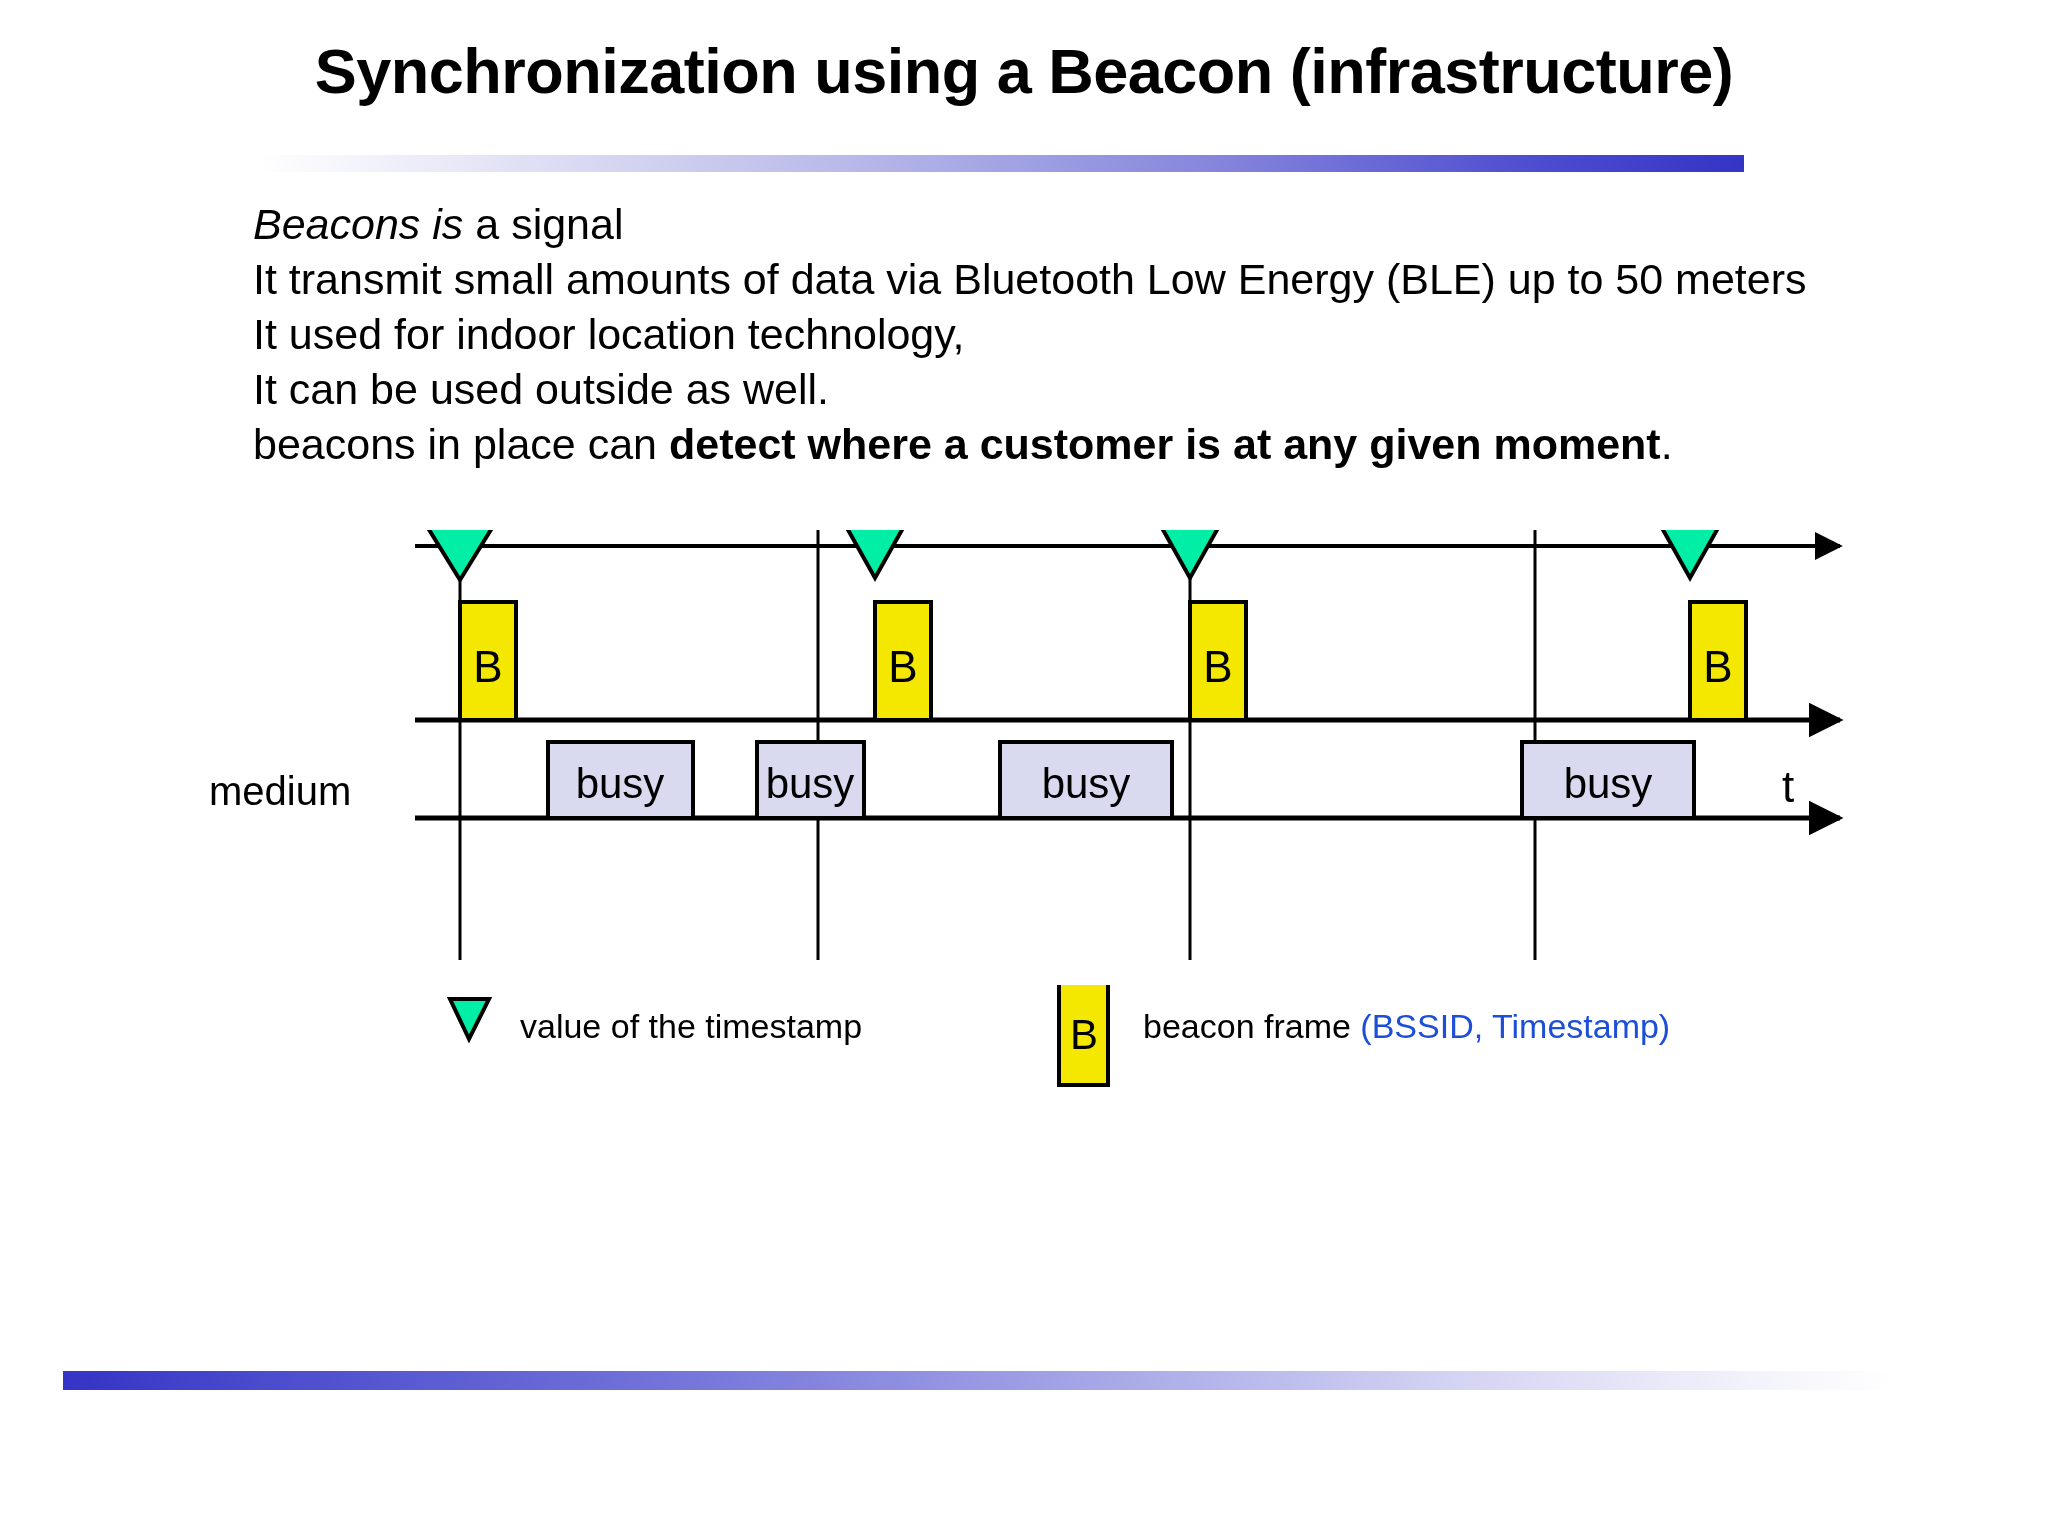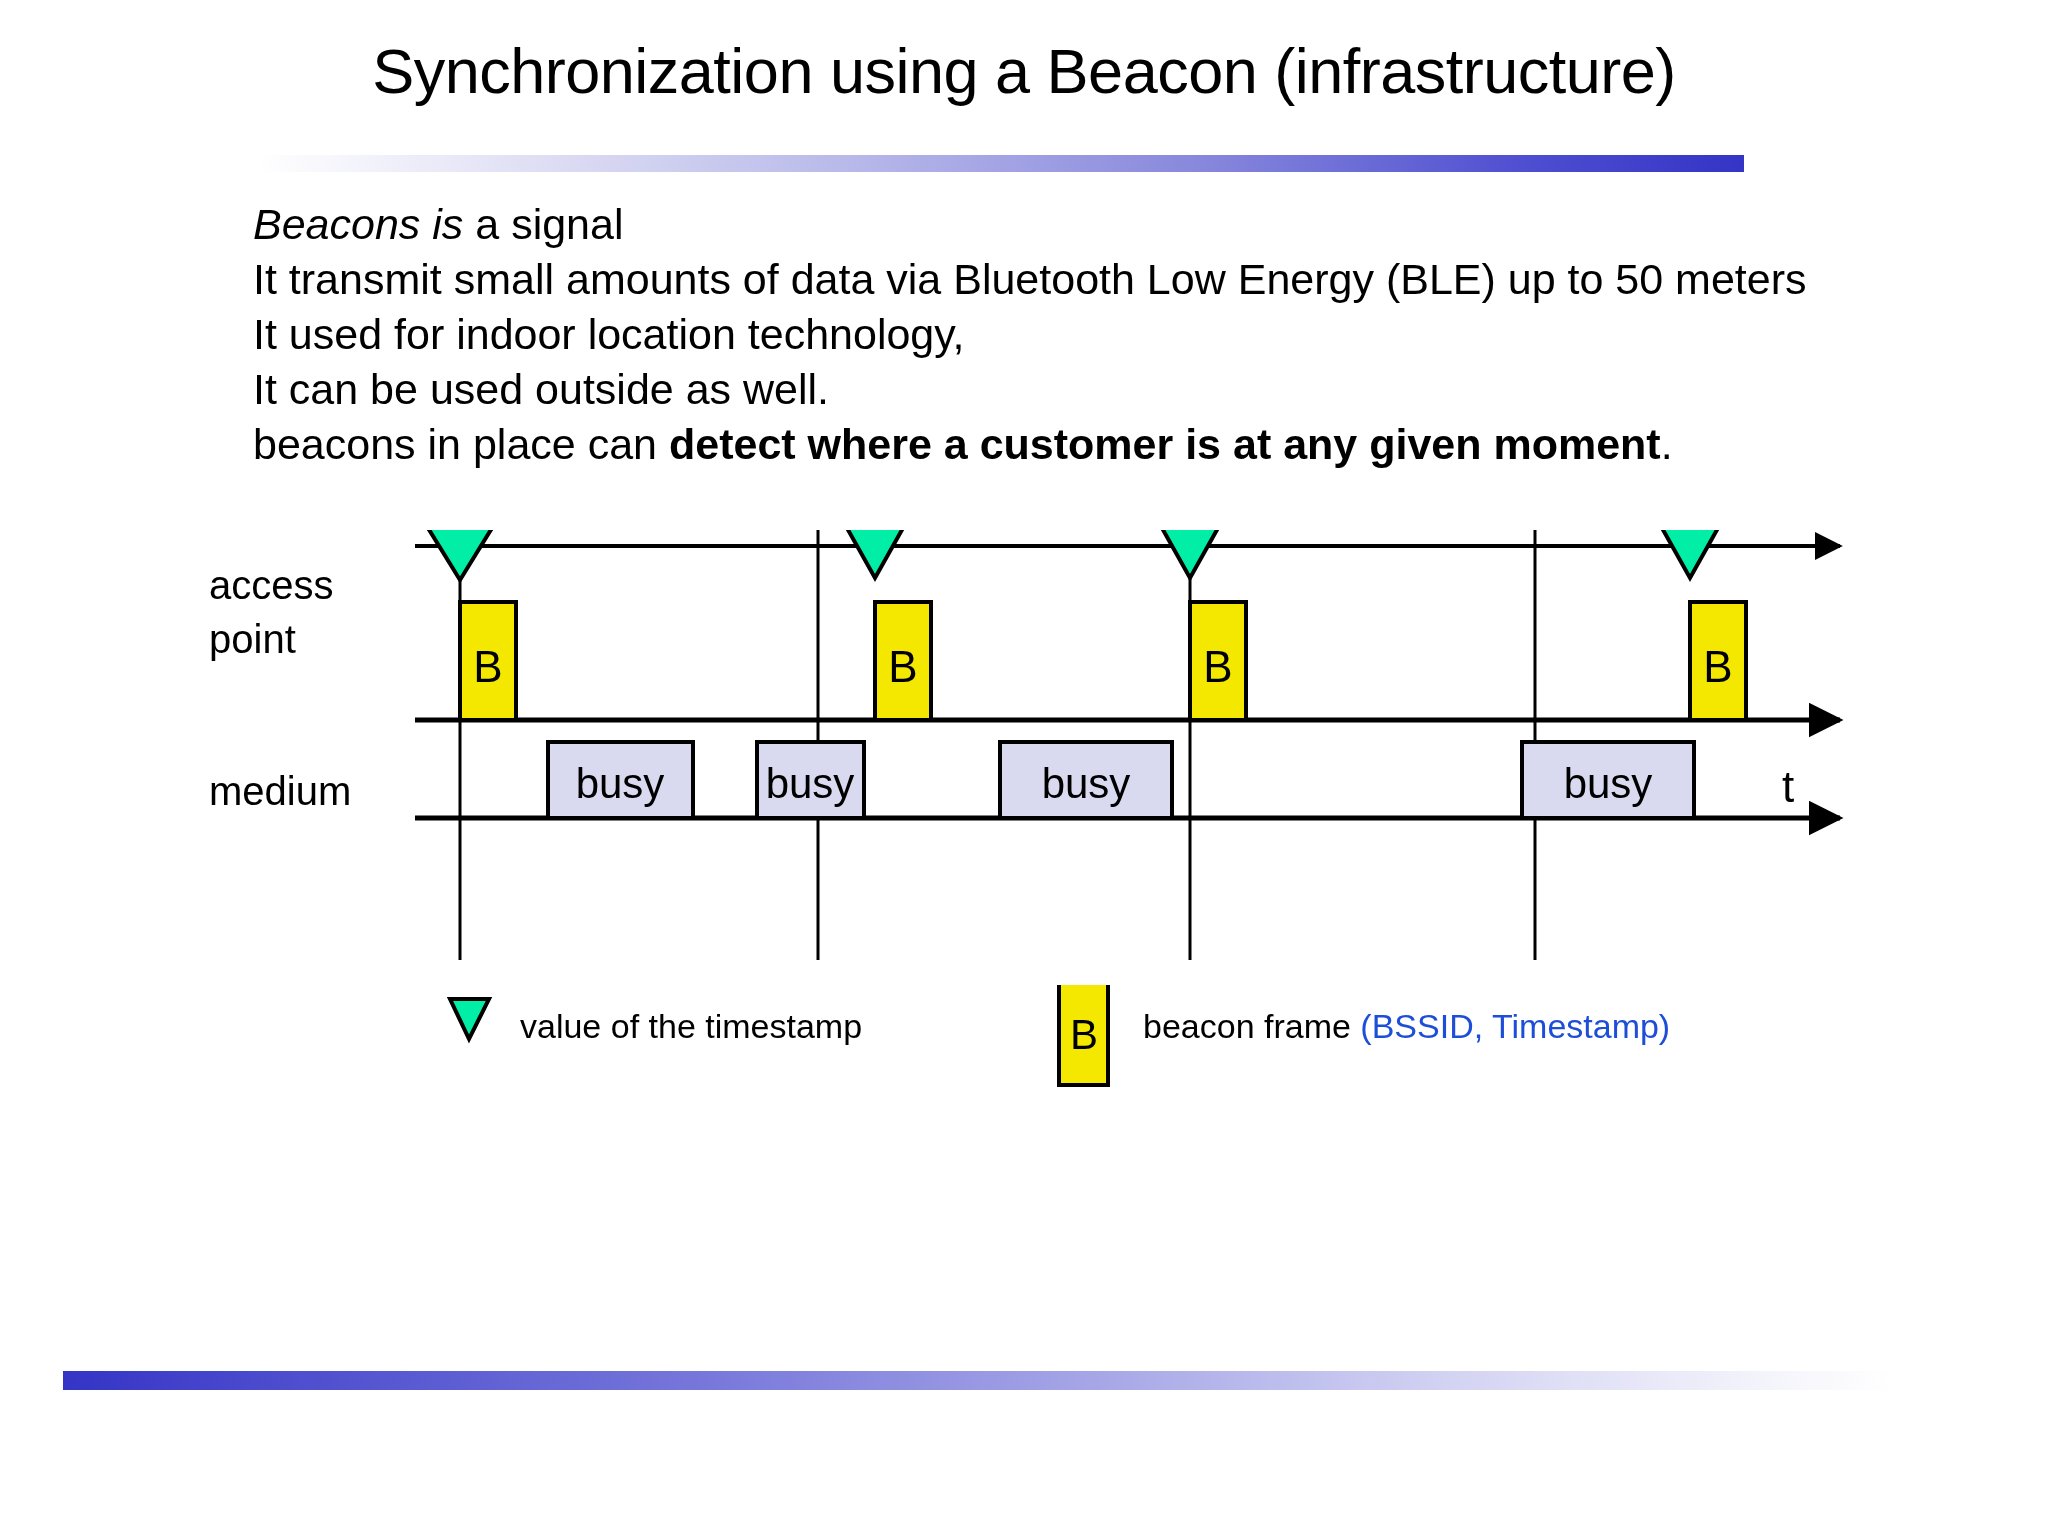--- a/index.html
+++ b/index.html
@@ -18,21 +18,21 @@
   }
 
   
   #slide-title {
     position: absolute;
     left: 0;
     top: 38px;
     width: 2048px;
     text-align: center;
     font-size: 63px;
-    font-weight: 400;
+    font-weight: 700;
     letter-spacing: -0.5px;
     line-height: 1.05;
     white-space: nowrap;
   }
 
   
   #rule-top {
     position: absolute;
     left: 196px;
     top: 155px;
@@ -115,24 +115,20 @@
   <div class="line">
     <span>It can be used outside as well.</span>
   </div>
   <div class="line">
     <span>beacons in place can </span><span class="bd">detect where a customer is at any given moment</span><span>.</span>
   </div>
 </div>
 
 <div id="diagram">
 
-  <div class="diag-label" style="left:209px; top:28px;">
-    <div>access</div>
-    <div>point</div>
-  </div>
   <div class="diag-label" style="left:209px; top:234px;">medium</div>
 
 
   <div class="diag-label" style="left:1782px; top:230px; font-size:44px;">t</div>
 
   <svg width="2048" height="560" viewBox="0 0 2048 560">
     <defs>
       <marker id="arrowR" viewBox="0 0 10 10" refX="9" refY="5" markerWidth="7" markerHeight="7" orient="auto-start-reverse">
         <path d="M 0 0 L 10 5 L 0 10 z" fill="#000"></path>
       </marker>

